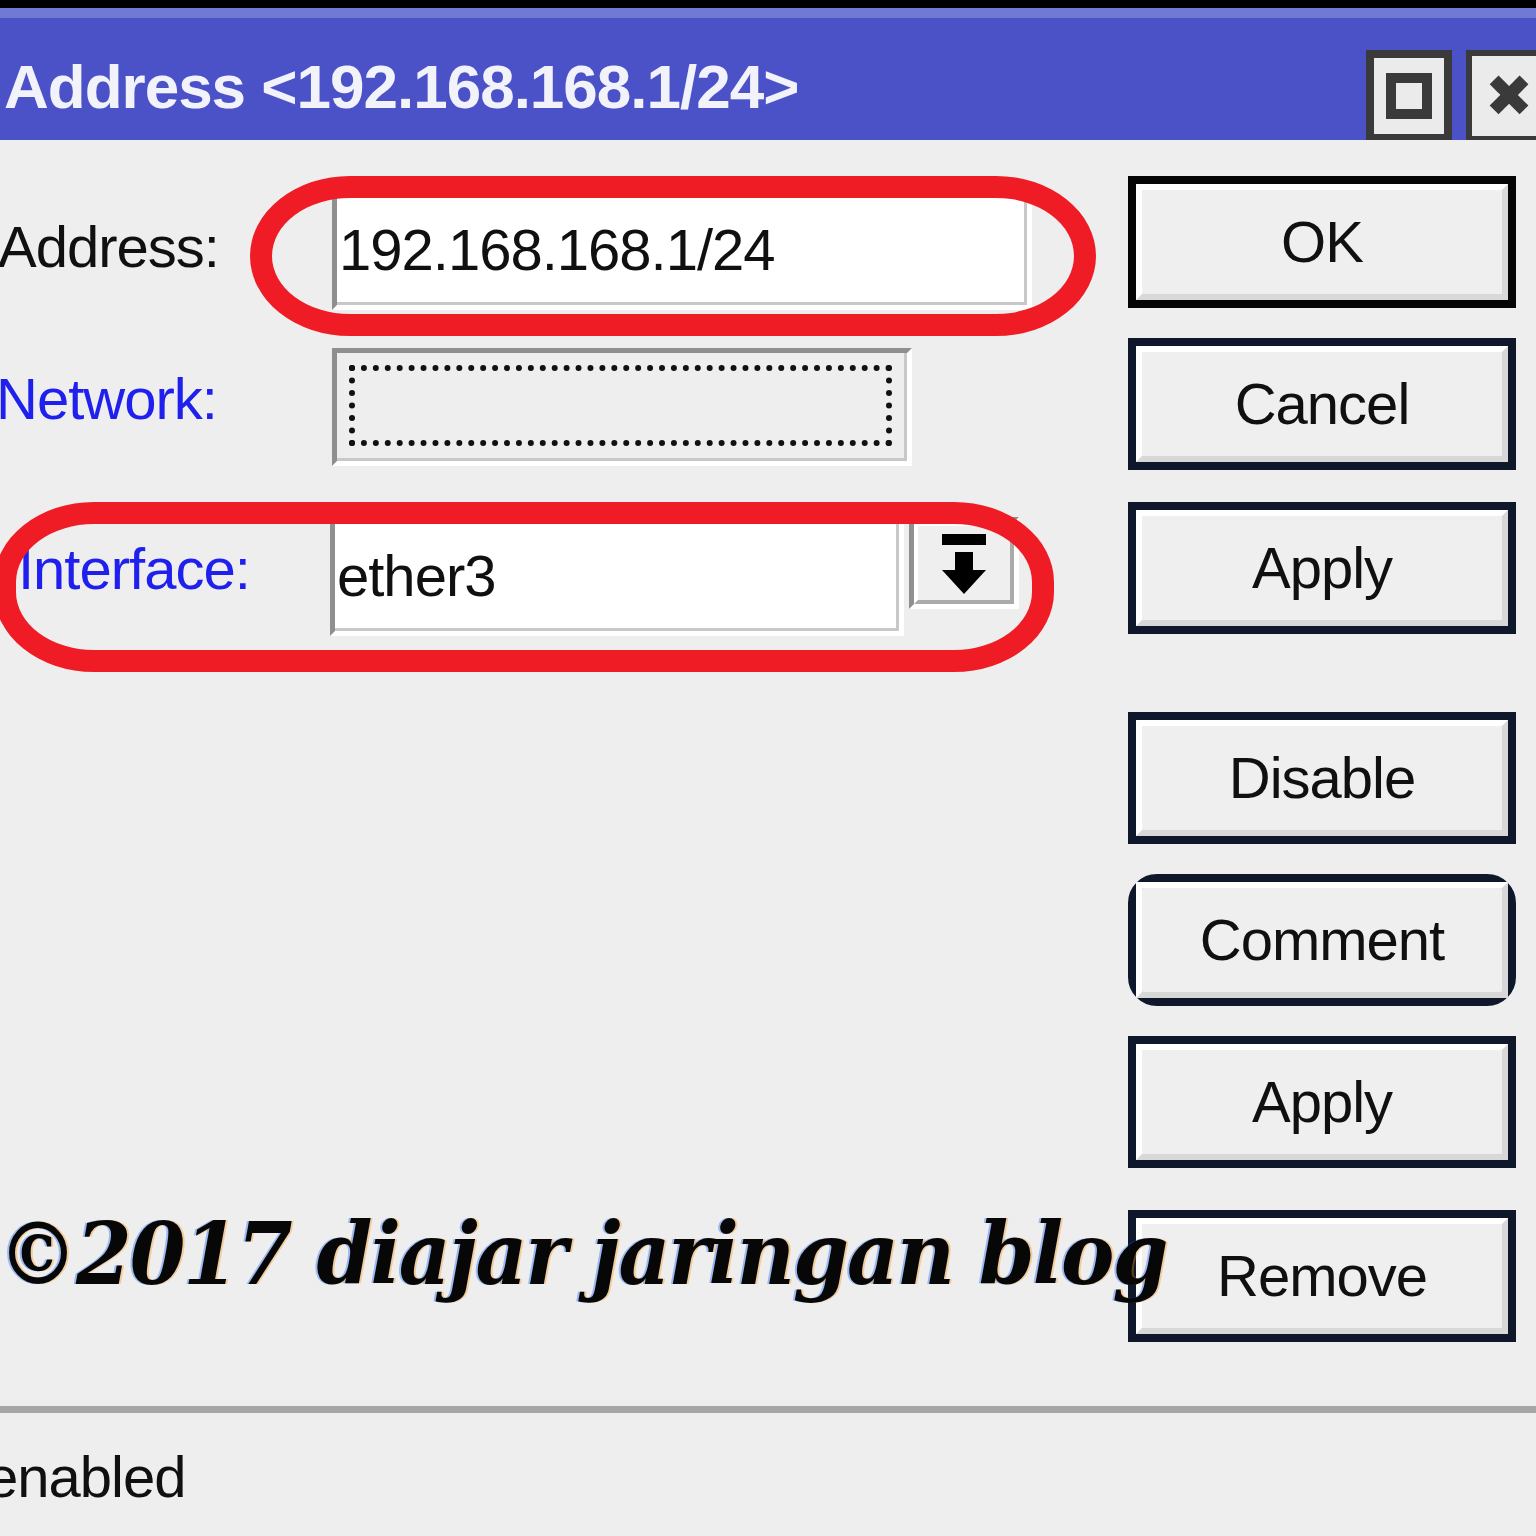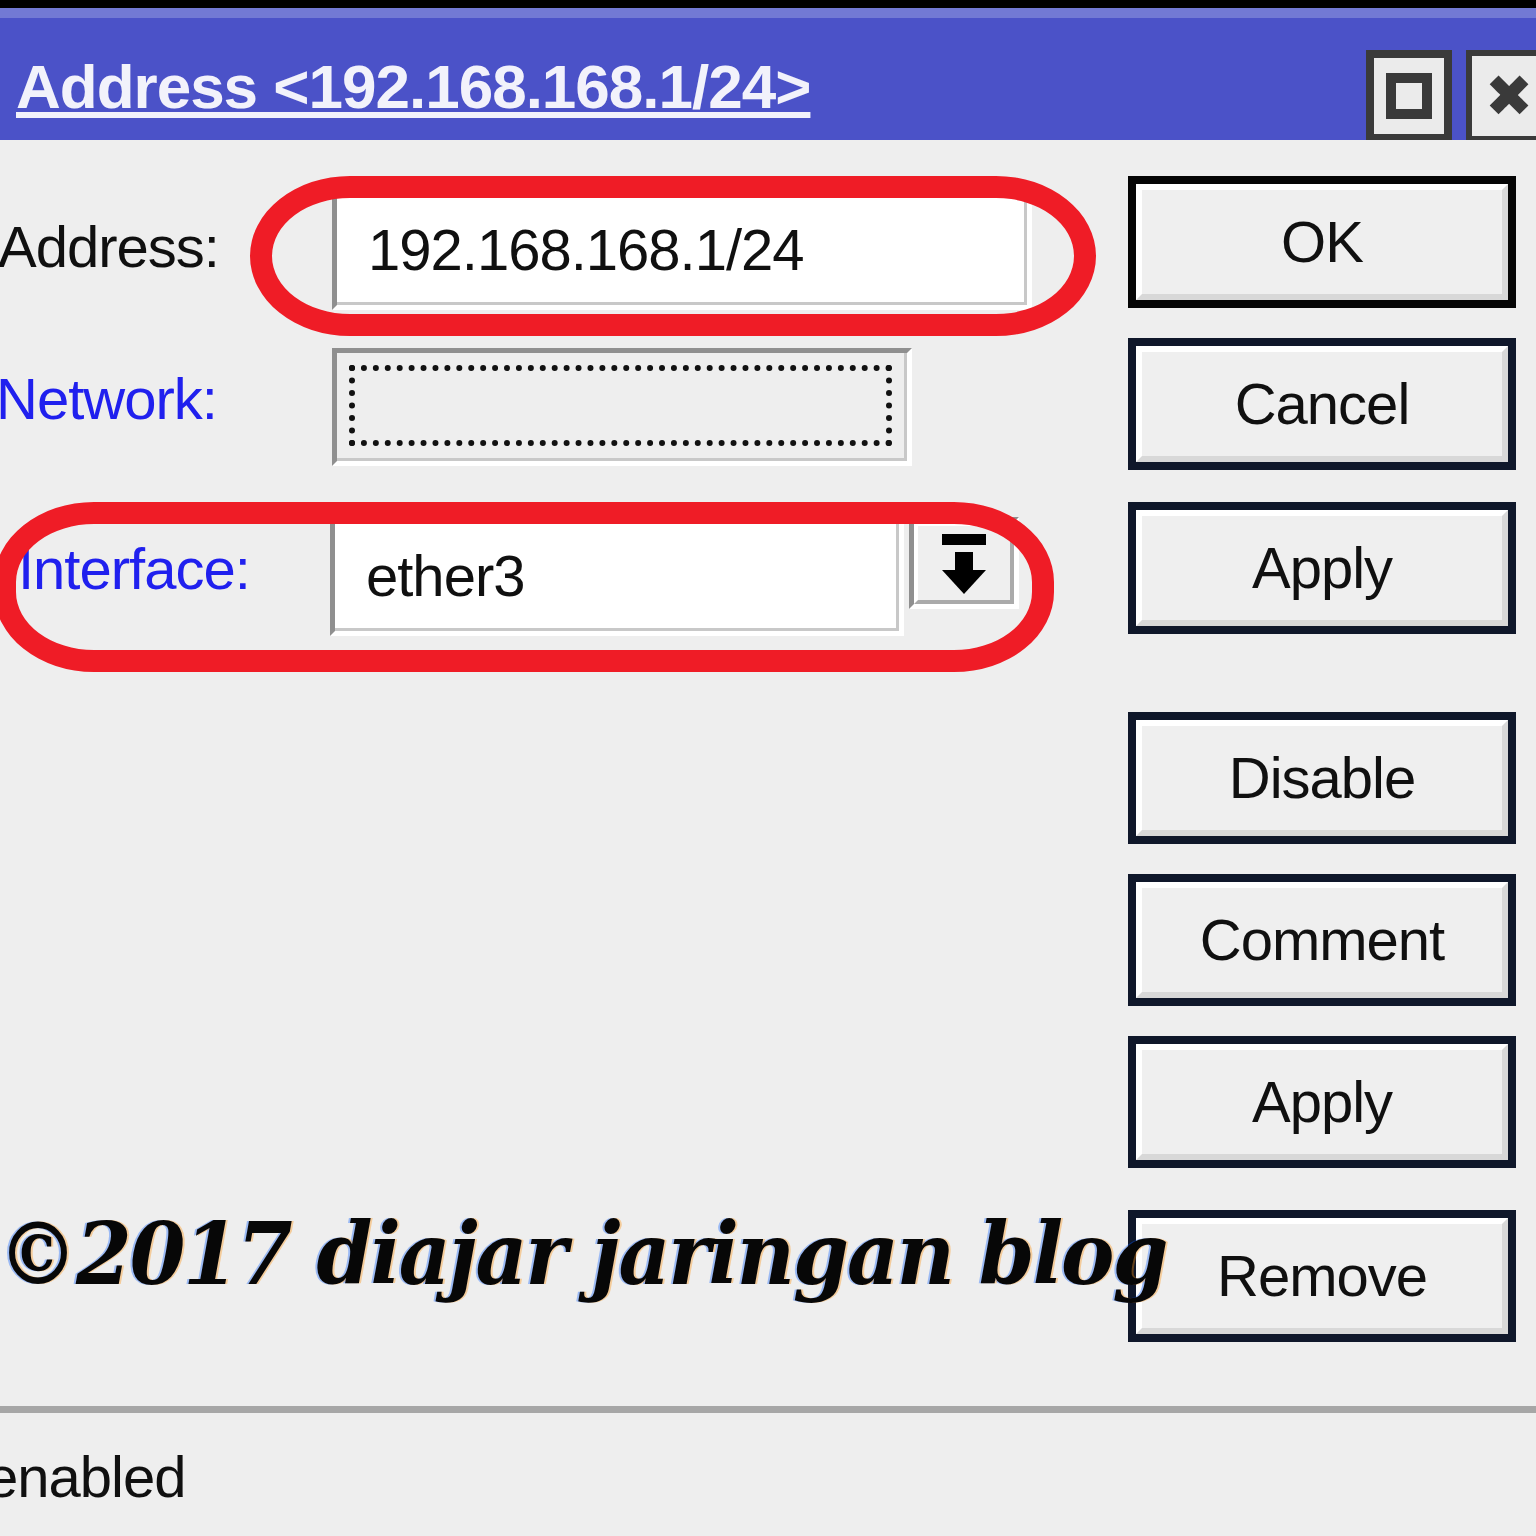--- a/index.html
+++ b/index.html
@@ -39,29 +39,28 @@
     left: 0;
     top: 0;
     width: 1552px;
     height: 132px;
     background: #4b52c8;
     border-top: 10px solid #7279d4;
     box-sizing: border-box;
   }
   #title-text {
     position: absolute;
-    left: 24px;
+    left: 12px;
     top: 38px;
     font-size: 62px;
     font-weight: 700;
     color: #f2f2fb;
     letter-spacing: -1px;
     white-space: nowrap;
     line-height: 1;
-    text-decoration: underline;
   }
 
   .titlebtn {
     position: absolute;
     top: 32px;
     width: 86px;
     height: 92px;
     background: #ebebeb;
     border: 8px solid #3a3a3a;
     box-sizing: border-box;
@@ -124,21 +123,21 @@
     box-sizing: border-box;
     border-right: 3px solid #c8c8c8;
     border-bottom: 3px solid #c8c8c8;
     display: flex;
     align-items: center;
   }
   .field-value {
     font-size: 58px;
     color: #101010;
     white-space: nowrap;
-    padding-left: 31px;
+    padding-left: 2px;
     line-height: 1;
     letter-spacing: -1px;
   }
 
   
   #network-focus {
     position: absolute;
     left: 12px;
     top: 12px;
     right: 12px;
@@ -359,21 +358,21 @@
             <span class="btn-label">Apply</span>
           </div>
       </div>
 
       <div class="dlgbtn" style="top:572px;text-decoration:underline;">
         <div class="face">
             <span class="btn-label">Disable</span>
           </div>
       </div>
 
-      <div class="dlgbtn" style="top:734px;">
+      <div class="dlgbtn" style="top:734px;border-radius:29px;">
         <div class="face">
             <span class="btn-label">Comment</span>
           </div>
       </div>
 
       <div class="dlgbtn" style="top:896px;">
         <div class="face">
             <span class="btn-label">Apply</span>
           </div>
       </div>

